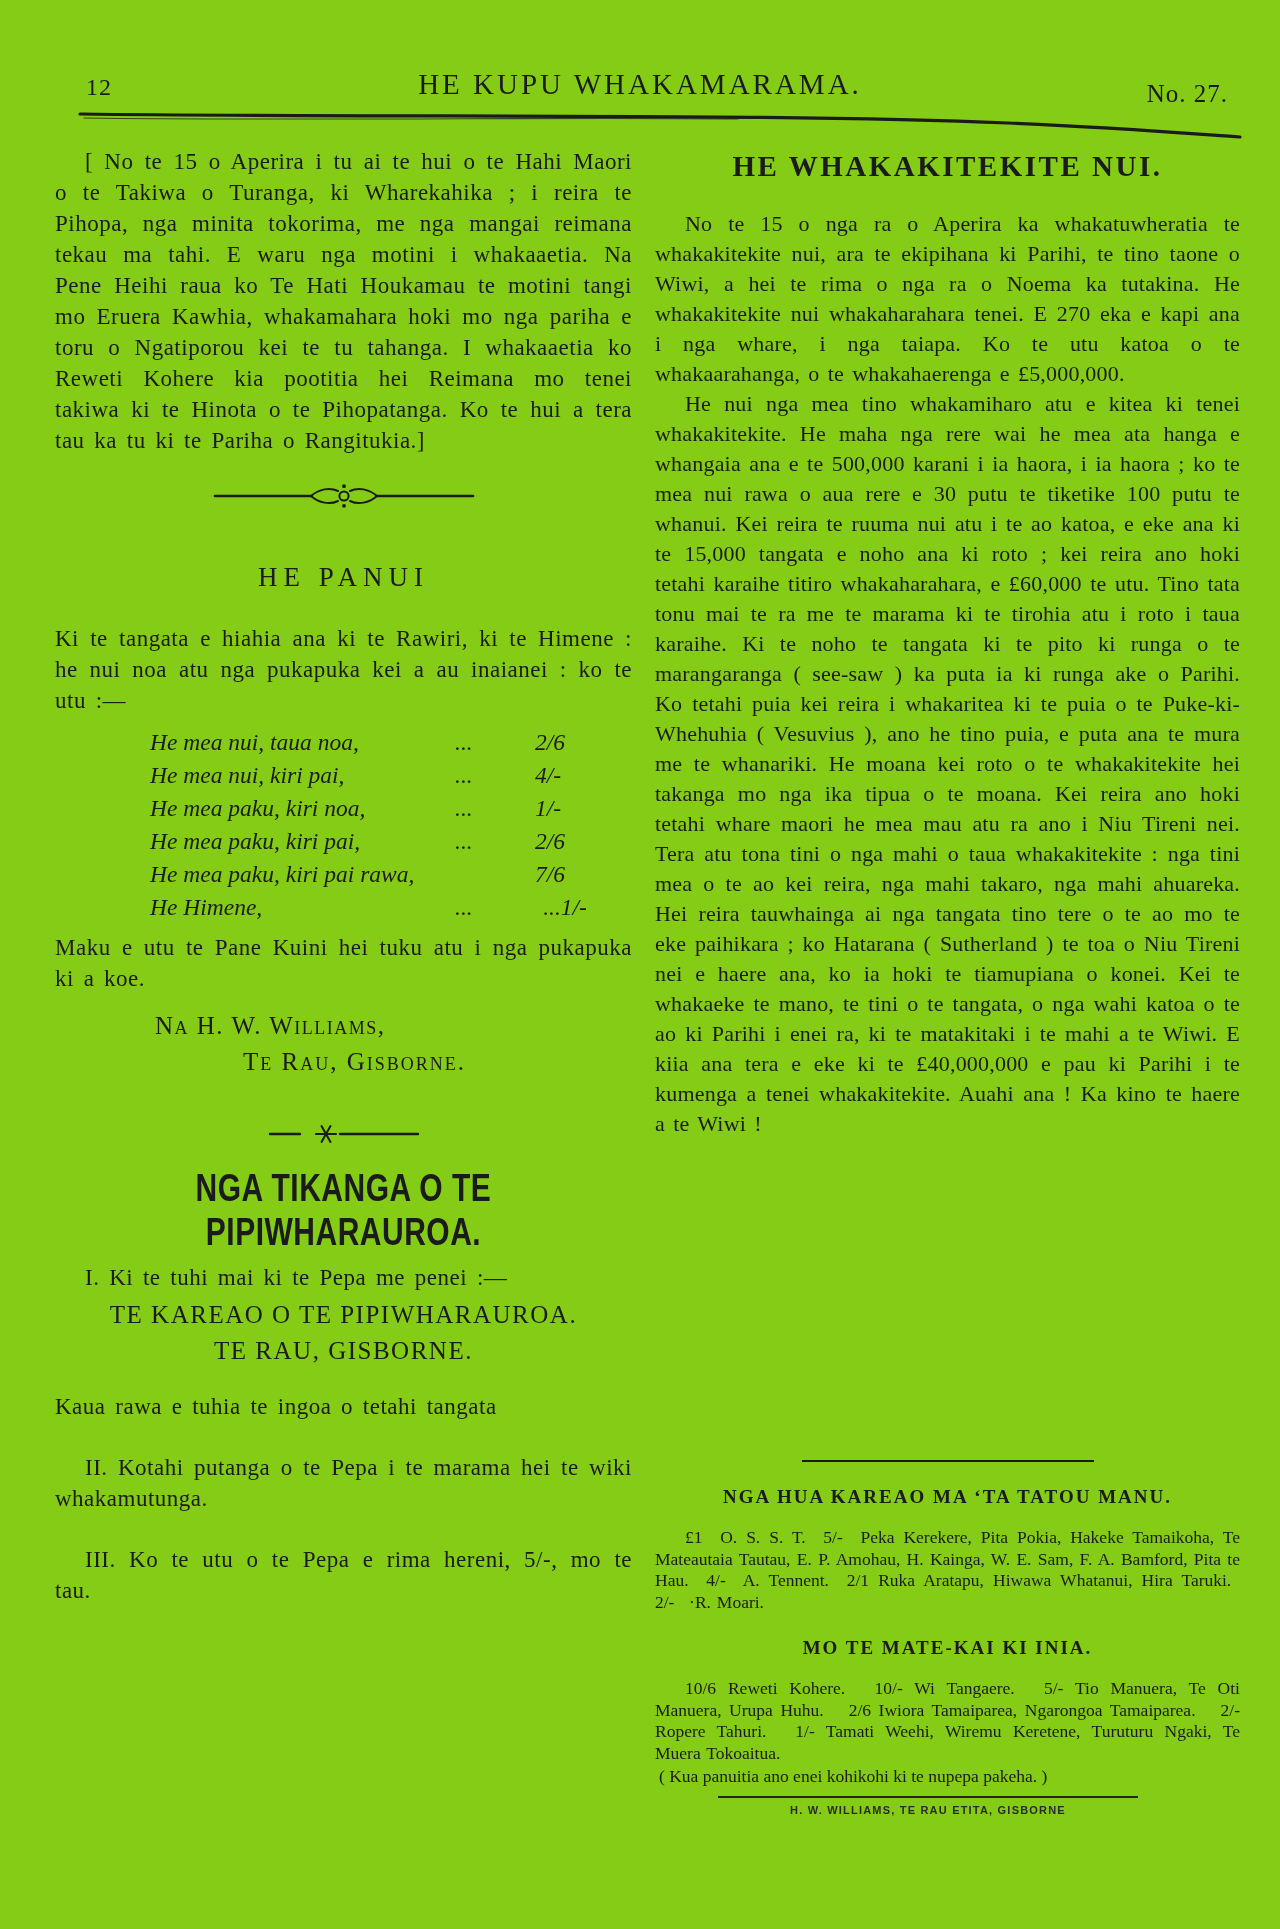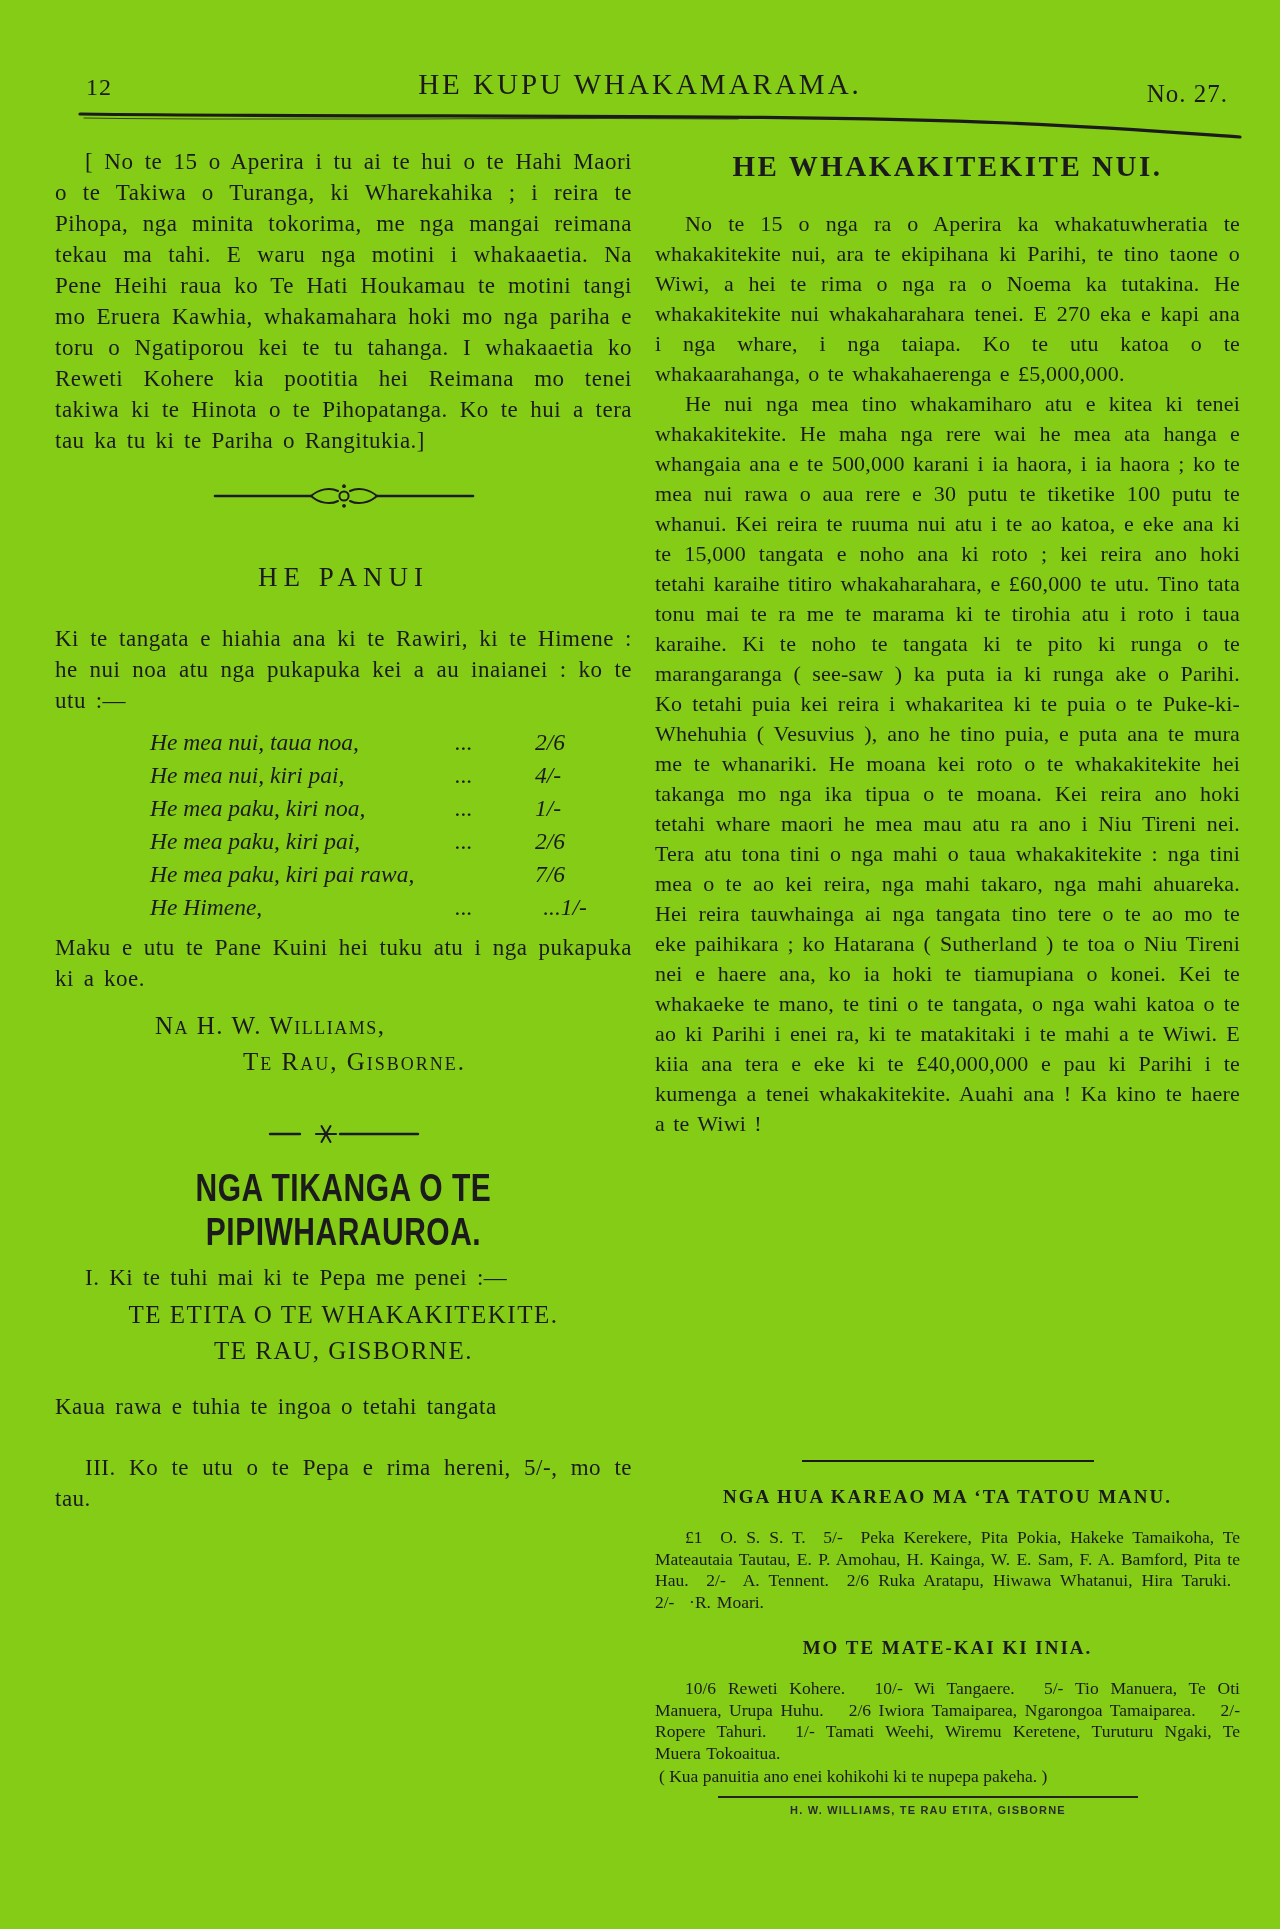--- a/index.html
+++ b/index.html
@@ -143,43 +143,44 @@
       <line class="ink" x1="2" y1="12" x2="32" y2="12" stroke-width="2.4"></line>
       <line class="ink" x1="48" y1="12" x2="68" y2="12" stroke-width="2.2"></line>
       <line class="ink" x1="53.5" y1="4" x2="62.5" y2="20" stroke-width="2"></line>
       <line class="ink" x1="53.5" y1="20" x2="62.5" y2="4" stroke-width="2"></line>
       <line class="ink" x1="72" y1="12" x2="150" y2="12" stroke-width="2.4"></line>
     </svg>
 
     <h2 class="h-display">NGA TIKANGA O TE PIPIWHARAUROA.</h2>
 
     <p class="body-p indent">I.  Ki te tuhi mai ki te Pepa me penei :—</p>
-    <div class="addr">TE ETITA O TE WHAKAKITEKITE.</div>
+    <div class="addr">TE KAREAO O TE PIPIWHARAUROA.</div>
     <div class="addr">TE RAU,  GISBORNE.</div>
 
     <p class="body-p kaua">Kaua rawa e tuhia te ingoa o tetahi tangata</p>
 
+    <p class="body-p indent mt30">II.  Kotahi putanga o te Pepa i te marama hei te wiki whakamutunga.</p>
 
     <p class="body-p indent mt30">III.  Ko te utu o te Pepa e rima hereni, 5/-, mo te tau.</p>
 
   </div>
 
   <div class="col col-right-article rc">
     <h2 class="h-bold-serif">HE WHAKAKITEKITE NUI.</h2>
 
     <p class="body-p indent mt26">No te 15 o nga ra o Aperira ka whakatuwheratia te whakakitekite nui, ara te ekipihana ki Parihi, te tino taone o Wiwi, a hei te rima o nga ra o Noema ka tutakina.  He whakakitekite nui whakaharahara tenei.  E 270 eka e kapi ana i nga whare, i nga taiapa.  Ko te utu katoa o te whakaarahanga, o te whakahaerenga e £5,000,000.</p>
 
     <p class="body-p indent">He nui nga mea tino whakamiharo atu e kitea ki tenei whakakitekite.  He maha nga rere wai he mea ata hanga e whangaia ana e te 500,000 karani i ia haora, i ia haora ;  ko te mea nui rawa o aua rere e 30 putu te tiketike 100 putu te whanui.  Kei reira te ruuma nui atu i te ao katoa, e eke ana ki te 15,000 tangata e noho ana ki roto ;  kei reira ano hoki tetahi karaihe titiro whakaharahara, e £60,000 te utu.  Tino tata tonu mai te ra me te marama ki te tirohia atu i roto i taua karaihe.  Ki te noho te tangata ki te pito ki runga o te marangaranga ( see-saw ) ka puta ia ki runga ake o Parihi.  Ko tetahi puia kei reira i whakaritea ki te puia o te Puke-ki-Whehuhia ( Vesuvius ), ano he tino puia, e puta ana te mura me te whanariki.  He moana kei roto o te whakakitekite hei takanga mo nga ika tipua o te moana.  Kei reira ano hoki tetahi whare maori he mea mau atu ra ano i Niu Tireni nei.  Tera atu tona tini o nga mahi o taua whakakitekite :  nga tini mea o te ao kei reira, nga mahi takaro, nga mahi ahuareka.  Hei reira tauwhainga ai nga tangata tino tere o te ao mo te eke paihikara ;  ko Hatarana ( Sutherland ) te toa o Niu Tireni nei e haere ana, ko ia hoki te tiamupiana o konei.  Kei te whakaeke te mano, te tini o te tangata, o nga wahi katoa o te ao ki Parihi i enei ra, ki te matakitaki i te mahi a te Wiwi.  E kiia ana tera e eke ki te £40,000,000 e pau ki Parihi i te kumenga a tenei whakakitekite.  Auahi ana !  Ka kino te haere a te Wiwi !</p>
   </div>
 
   <div class="col col-right-bottom">
     <div class="center-rule"></div>
 
     <h3 class="small-head">NGA HUA KAREAO MA ʻTA TATOU MANU.</h3>
-    <p class="small-body indent">£1  O. S. S. T.  5/-  Peka Kerekere, Pita Pokia, Hakeke Tamaikoha, Te Mateautaia Tautau, E. P. Amohau, H. Kainga, W. E. Sam, F. A. Bamford, Pita te Hau.  2/-  A. Tennent.  2/6 Ruka Aratapu, Hiwawa Whatanui, Hira Taruki.  2/-  ·R. Moari.</p>
+    <p class="small-body indent">£1  O. S. S. T.  5/-  Peka Kerekere, Pita Pokia, Hakeke Tamaikoha, Te Mateautaia Tautau, E. P. Amohau, H. Kainga, W. E. Sam, F. A. Bamford, Pita te Hau.  4/-  A. Tennent.  2/1 Ruka Aratapu, Hiwawa Whatanui, Hira Taruki.  2/-  ·R. Moari.</p>
 
     <h3 class="small-head">MO TE MATE-KAI KI INIA.</h3>
     <p class="small-body indent">10/6  Reweti Kohere.  10/-  Wi Tangaere.  5/-  Tio Manuera, Te Oti Manuera, Urupa Huhu.  2/6  Iwiora Tamaiparea, Ngarongoa Tamaiparea.  2/-  Ropere Tahuri.  1/-  Tamati Weehi, Wiremu Keretene, Turuturu Ngaki, Te Muera Tokoaitua.</p>
     <p class="small-note">( Kua panuitia ano enei kohikohi ki te nupepa pakeha. )</p>
   </div>
 
   <div class="footer">H. W. WILLIAMS, TE RAU ETITA, GISBORNE</div>
 
 </div>
 

